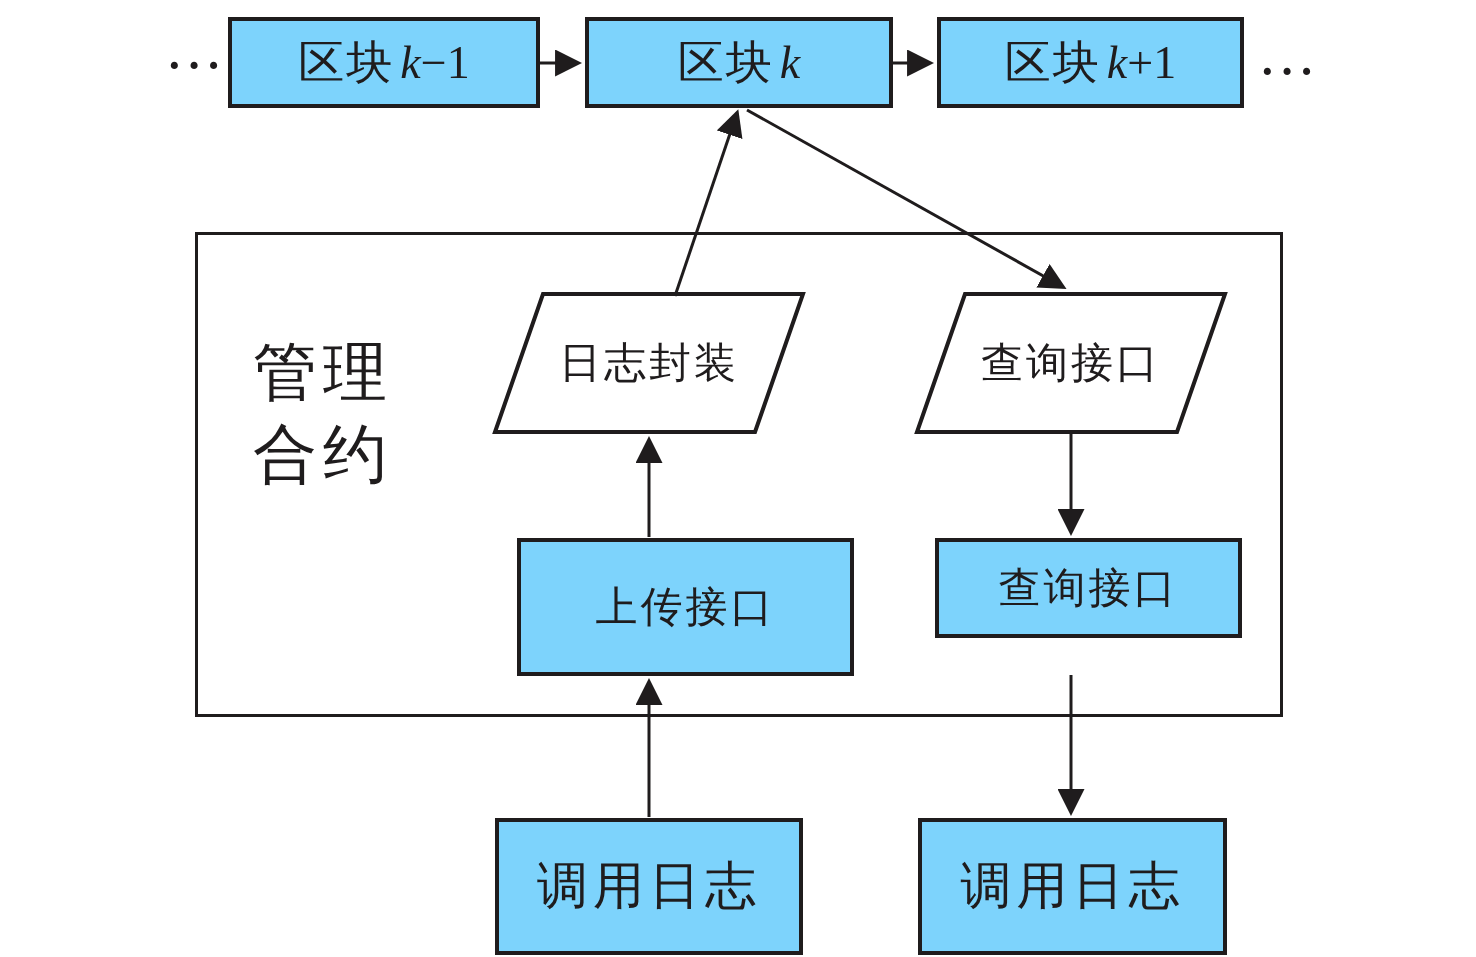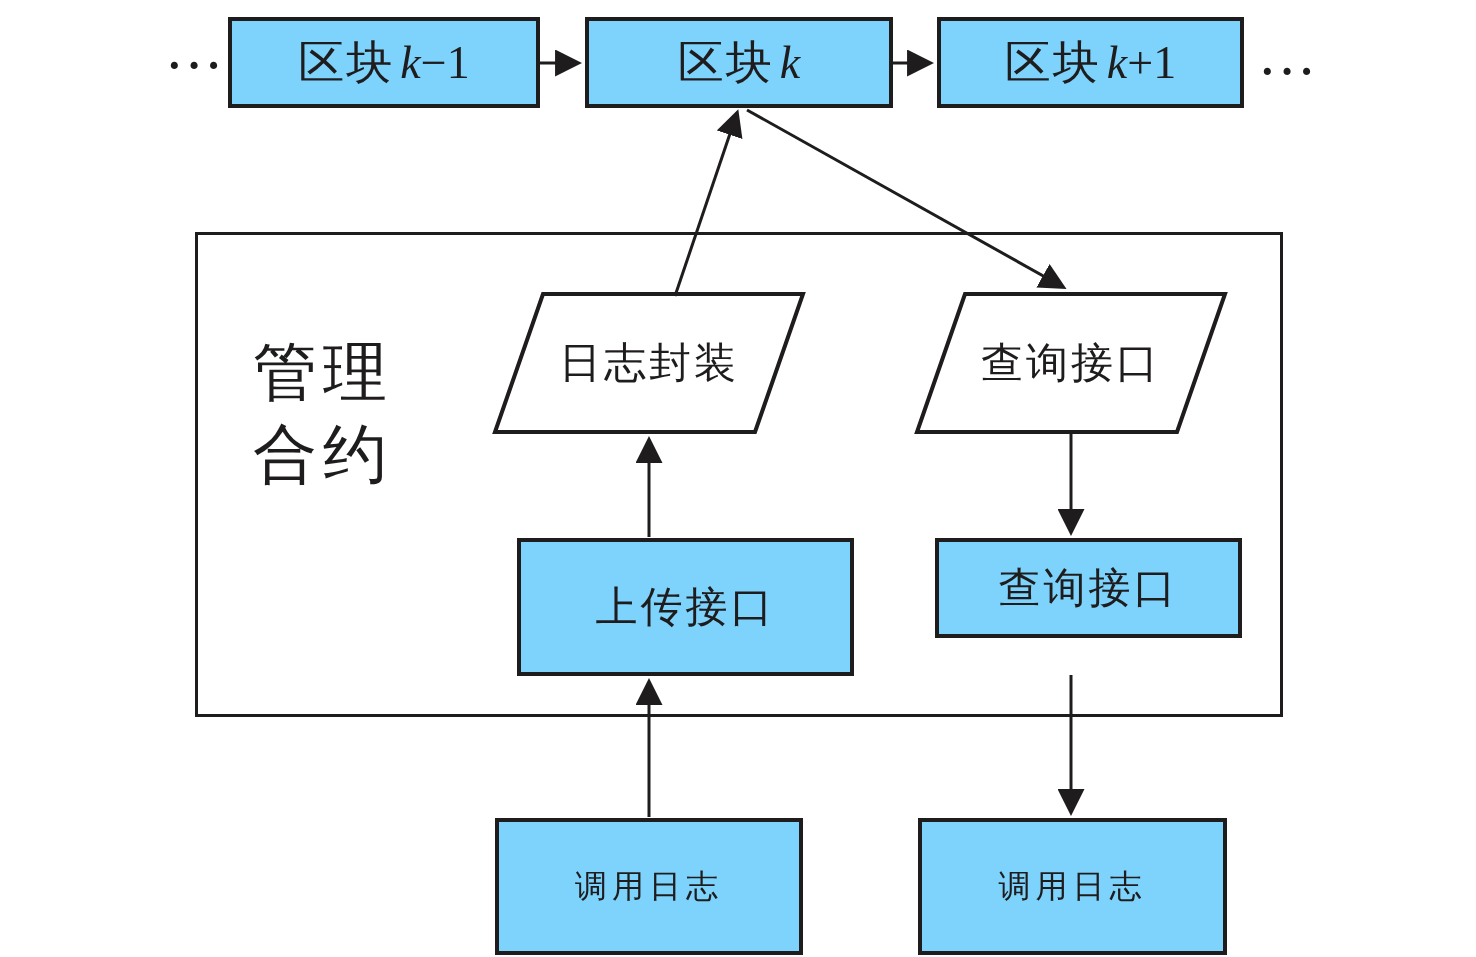--- a/index.html
+++ b/index.html
@@ -70,21 +70,21 @@
     justify-content: center;
     font-size: 42px;
     letter-spacing: 3px;
   }
 
   .iface-box {
     font-size: 42px;
     letter-spacing: 3px;
   }
   .calllog-box {
-    font-size: 32px;
+    font-size: 51px;
     letter-spacing: 5px;
   }
 
   .ellipsis {
     position: absolute;
     font-size: 44px;
     font-weight: bold;
     letter-spacing: 5px;
     line-height: 1;
   }

